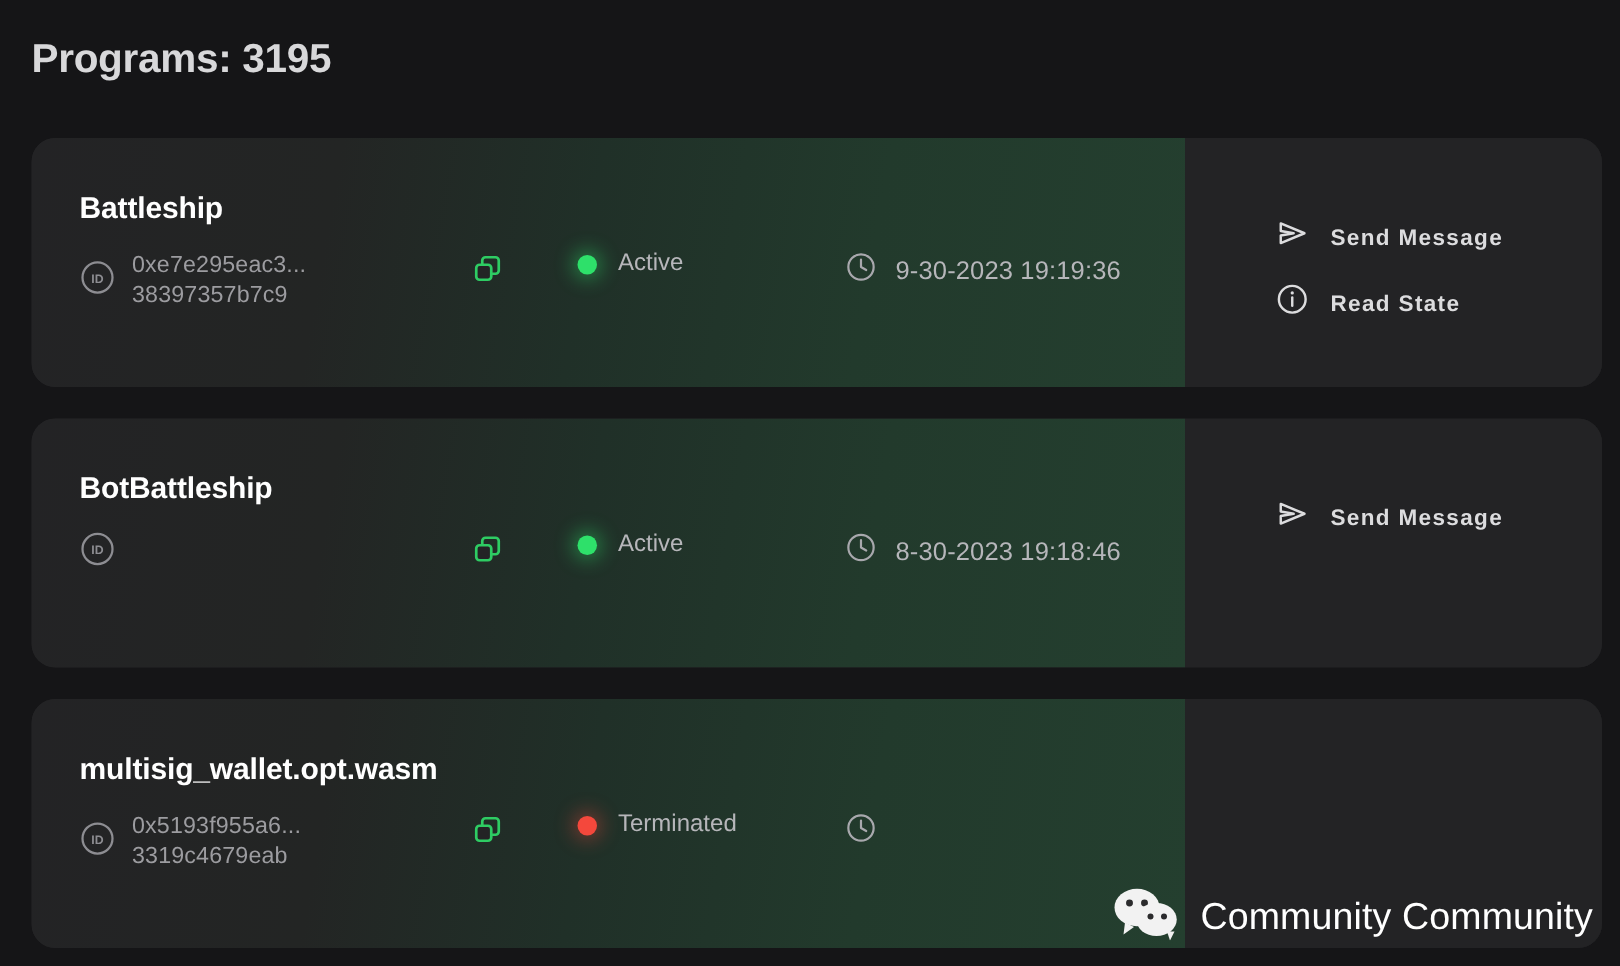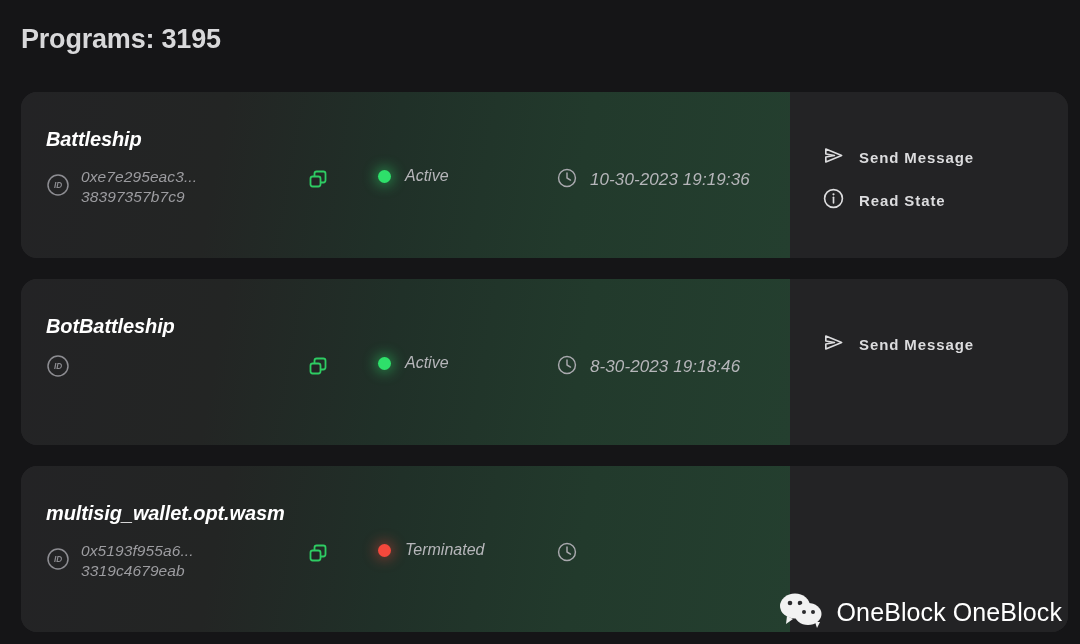--- a/index.html
+++ b/index.html
@@ -39,29 +39,28 @@
     position:relative;
     width:769px;
     flex:0 0 769px;
     background:
       linear-gradient(100deg,
         rgba(35,35,37,1) 0%,
         rgba(35,37,36,1) 26%,
         rgba(32,48,40,1) 48%,
         rgba(34,58,44,1) 72%,
         rgba(36,63,47,1) 100%);
-    padding:36px 0 0 25px;
-    font-style:italic;
+    padding:36px 0 0 32px;
   }
 
   .card-actions {
     position:relative;
     flex:1 1 auto;
     background:#232325;
-    padding:52px 0 0 32px;
+    padding:52px 0 0 60px;
   }
 
   .prog-name {
     font-size:20px;
     font-weight:bold;
     color:#ffffff;
     letter-spacing:-0.1px;
     margin-bottom:16px;
   }
 
@@ -159,21 +158,21 @@
             </div>
             <div class="status-cell">
               <span class="status-dot active"></span>
               <span class="status-text">Active</span>
             </div>
             <div class="time-cell">
               <span class="clock-icon"><svg width="22" height="22" viewBox="0 0 24 24">
                   <circle cx="12" cy="12" r="9.2" fill="none" stroke="#a8a8ad" stroke-width="1.6"></circle>
                   <path d="M12 6.6 V12 L15.8 14.2" fill="none" stroke="#a8a8ad" stroke-width="1.6" stroke-linecap="round" stroke-linejoin="round"></path>
                 </svg></span>
-              <span class="time-text">10-30-2023 19:19:36</span>
+              <span class="time-text">9-30-2023 19:19:36</span>
             </div>
           </div>
         </div>
         <div class="card-actions">
           <div class="action-btn">
             <span class="action-icon"><svg width="23" height="23" viewBox="0 0 24 24">
                 <path d="M4 5.2 L20.5 12 L4 18.8 L4 13.6 L13 12 L4 10.4 Z" fill="none" stroke="#dcdcde" stroke-width="1.7" stroke-linejoin="round"></path>
               </svg></span>
             <span class="action-label">Send Message</span>
           </div>
@@ -264,16 +263,16 @@
         <ellipse cx="16" cy="14" rx="15" ry="12.5" fill="#f2f2f2"></ellipse>
         <path d="M8 24 L7 32 L14 27 Z" fill="#f2f2f2"></path>
         <circle cx="11" cy="11" r="2.3" fill="#2b2b2d"></circle>
         <circle cx="21" cy="11" r="2.3" fill="#2b2b2d"></circle>
         <ellipse cx="29" cy="22" rx="13.5" ry="11" fill="#f2f2f2"></ellipse>
         <path d="M36 30 L38 36 L41 30 Z" fill="#f2f2f2"></path>
         <circle cx="25" cy="20" r="2" fill="#2b2b2d"></circle>
         <circle cx="34" cy="20" r="2" fill="#2b2b2d"></circle>
       </svg>
     </span>
-    <span class="wm-text">OneBlock OneBlock</span>
+    <span class="wm-text">Community Community</span>
   </div>
 
 </div>
 
 </body></html>

